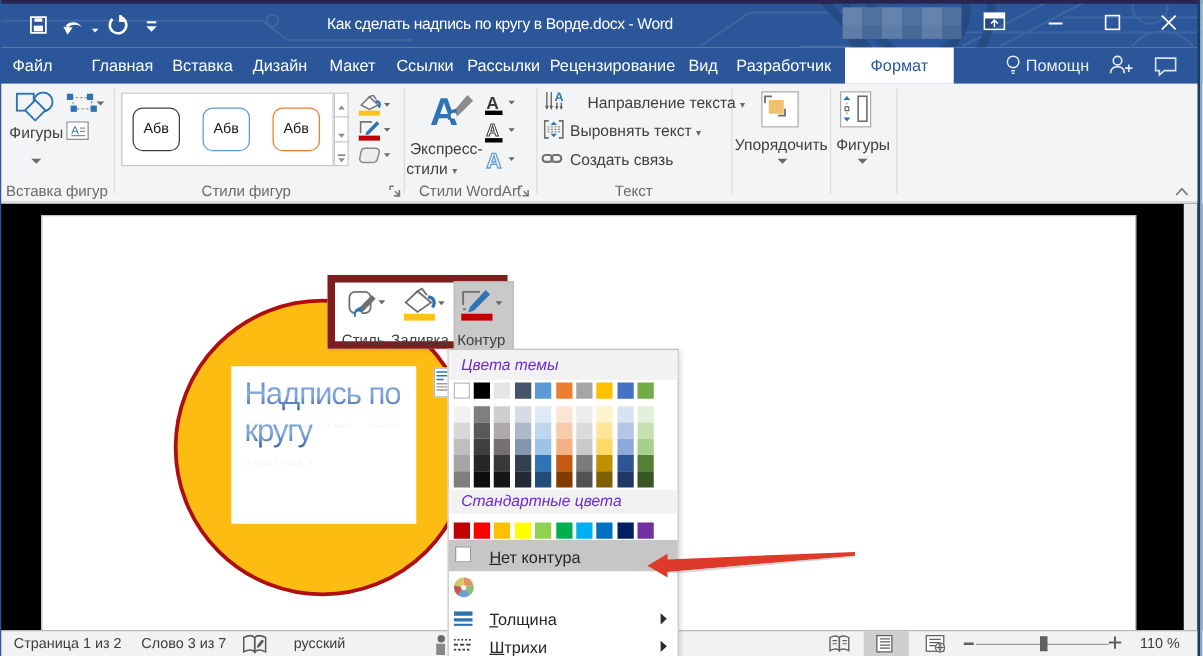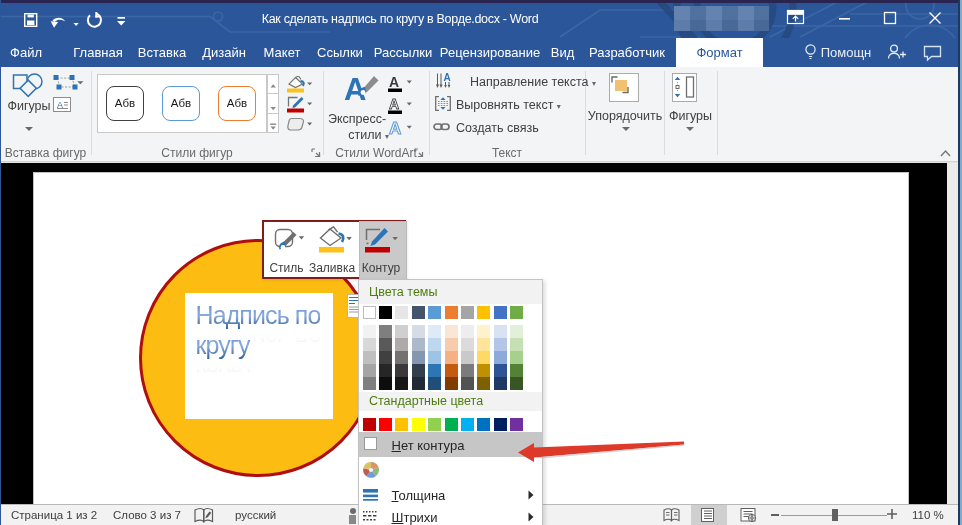--- a/index.html
+++ b/index.html
@@ -43,27 +43,27 @@
   background:linear-gradient(180deg,#5585cb 0%,#8aabdd 52%,#33619f 100%);
   -webkit-background-clip:text; background-clip:text; color:transparent; line-height:28px; }
 .wordart-r { position:absolute; font-size:25px; letter-spacing:-0.9px; font-weight:400; line-height:28px;
   background:linear-gradient(0deg,#aec7e6 0%,#cddcf0 55%,#e9f0f8 100%);
   -webkit-background-clip:text; background-clip:text; color:transparent;
   transform:scaleY(-1);
   -webkit-mask-image:linear-gradient(180deg,rgba(0,0,0,.7) 5%,rgba(0,0,0,0) 52%);
   mask-image:linear-gradient(180deg,rgba(0,0,0,.7) 5%,rgba(0,0,0,0) 52%); }
 
 
-#minitb { left:262px; top:220px; width:144px; height:59px; background:#fff; border:2px solid #7f1d1d; box-shadow:1px 1px 3px rgba(0,0,0,0.12); }
+#minitb { left:262px; top:220px; width:144px; height:59px; background:#fff; border:6px solid #7f1d1d; box-shadow:1px 1px 3px rgba(0,0,0,0.12); }
 #mtb-press { position:absolute; left:95px; top:-1px; width:48px; height:59px; background:#c9c9c9; border:1px solid #b9b9b9; }
 .mtlbl { position:absolute; top:39px; font-size:12px; color:#3f3f3f; text-align:center; }
 
 
 #menu { z-index:30; left:358px; top:279px; width:185px; height:246px; background:#fff; border:1px solid #c3c3c3; border-bottom:none; box-shadow:2px 2px 4px rgba(0,0,0,0.15); }
-.mhdr { position:absolute; left:0; width:183px; height:24px; background:#f2f2f2; font-size:12.5px; color:#4d7c0f; line-height:24px; padding-left:10px; }
+.mhdr { position:absolute; left:0; width:183px; height:24px; background:#f2f2f2; font-size:12.5px; color:#6d28d9; line-height:24px; padding-left:10px;font-style:italic; }
 .mhdr { box-sizing:border-box; }
 .sw { position:absolute; width:13px; height:13px; }
 .mitem { position:absolute; left:32.5px; font-size:13px; color:#262626; }
 
 
 #lborder { left:0; top:0; width:1px; height:525px; background:#2b579a; }
 #rborder1 { left:958px; top:0; width:2px; height:525px; background:#1c3a61; }
 #rborder2 { left:960px; top:0; width:2px; height:525px; background:#84a9c9; }
 </style>
 </head>
@@ -247,21 +247,21 @@
     <path d="M5 5 l3.5 3.5 M8.5 5.2 V 8.5 H 5.2" fill="none" stroke="#777" stroke-width="1.2"></path>
   </svg>
 
   <svg width="40" height="34" style="position:absolute;left:344px;top:6px;">
     <text x="0" y="27" font-size="31" font-weight="bold" fill="#2e74b5" font-family="Liberation Sans">A</text>
     <path d="M30 3 L 34.5 7.5 L 23 19 L 16.5 21.8 L 19.3 15.4 Z" fill="#8c8c8c"></path>
     <path d="M21 14 c -5 0.5 -8 4.5 -6.5 9 l 7.5 -3 Z" fill="#2e74b5"></path>
     <circle cx="19" cy="19.5" r="2.4" fill="#fff"></circle>
   </svg>
   <div class="rtext" style="position:absolute;left:325px;top:45px;width:64px;text-align:center;">Экспресс-</div>
-  <div class="rtext" style="position:absolute;left:325px;top:61px;width:64px;text-align:right;">стили <span style="font-size:8px;color:#6a6a6a;">▾</span></div>
+  <div class="rtext" style="position:absolute;left:325px;top:61px;width:64px;text-align:left;">стили <span style="font-size:8px;color:#6a6a6a;">▾</span></div>
   <svg width="32" height="18" style="position:absolute;left:388px;top:8px;">
     <text x="1" y="12" font-size="14" font-weight="bold" fill="#3b3b3b" font-family="Liberation Sans">А</text>
     <rect x="0" y="13.5" width="14" height="3.5" fill="#000"></rect>
     <path d="M22 6.5 l3 3.5 l3 -3.5 Z" fill="#6a6a6a" transform="scale(.85)"></path>
   </svg>
   <svg width="32" height="18" style="position:absolute;left:388px;top:30px;">
     <text x="1" y="12" font-size="14" font-weight="bold" fill="#fff" stroke="#3b3b3b" stroke-width="0.8" font-family="Liberation Sans">А</text>
     <rect x="0" y="13.5" width="14" height="3.5" fill="#000"></rect>
     <path d="M22 6.5 l3 3.5 l3 -3.5 Z" fill="#6a6a6a" transform="scale(.85)"></path>
   </svg>

